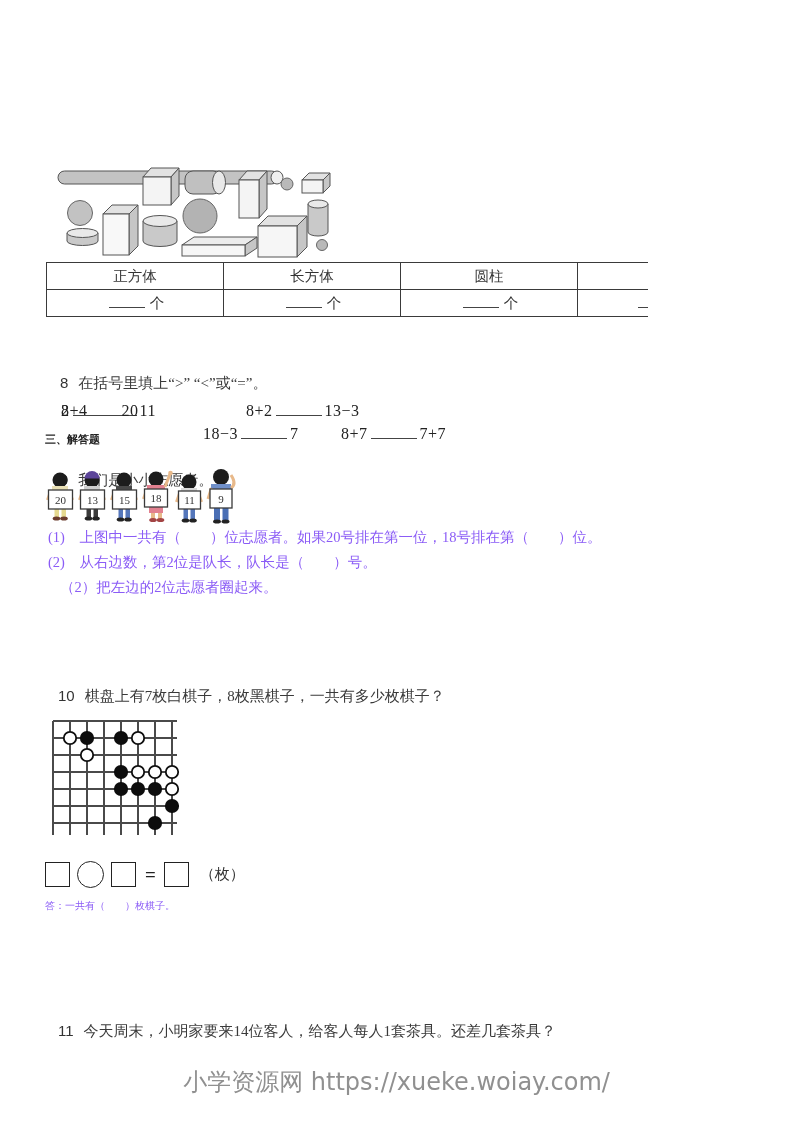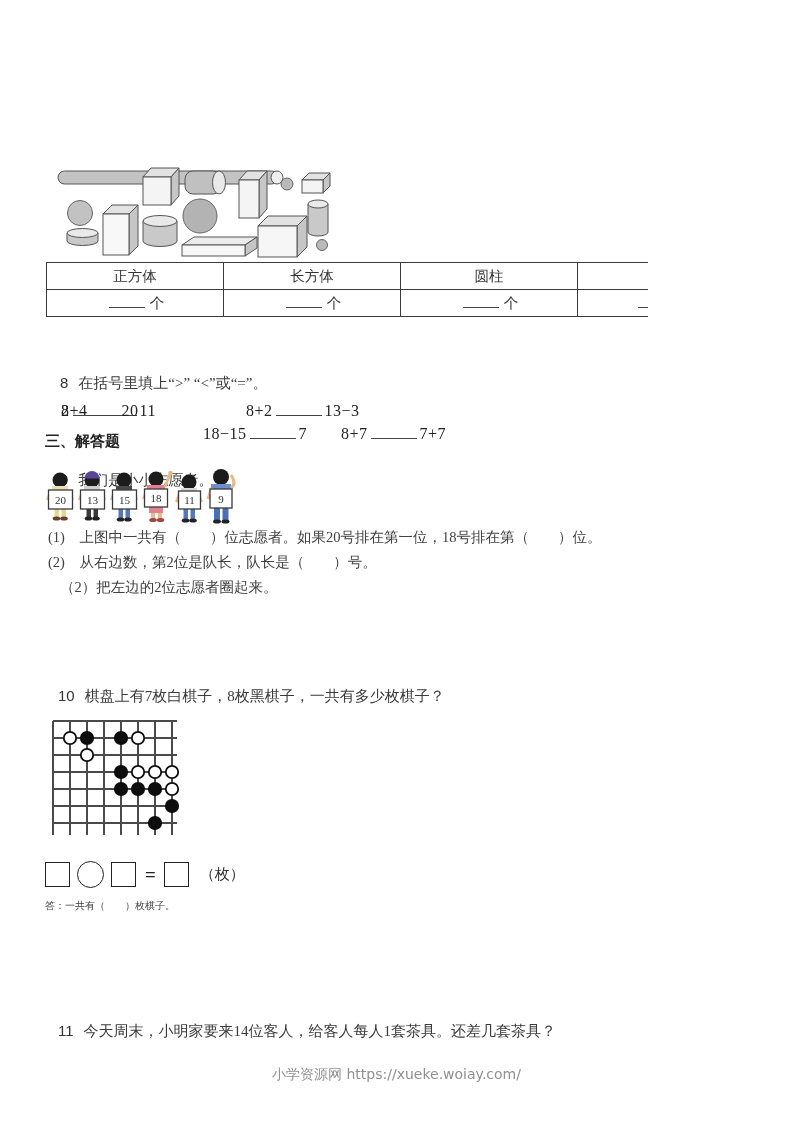--- a/index.html
+++ b/index.html
@@ -4,32 +4,32 @@
 <style>
   html,body{margin:0;padding:0;background:#fff;}
   .page{position:relative;width:641px;height:1122px;background:#ffffff;overflow:hidden;
         font-family:"Liberation Serif","DejaVu Serif",serif;color:#333;padding-left:7px;}
   .abs{position:absolute;white-space:pre-wrap;}
   .qline{font-size:15px;color:#3a3a3a;text-align:right;}
   .qnum{font-family:"Liberation Sans","DejaVu Sans",sans-serif;font-size:15px;color:#333;margin-right:10px;}
   .math{font-size:16px;color:#222;letter-spacing:.5px;}
   .blank{display:inline-block;width:46px;height:13px;border-bottom:1px solid #444;margin:0 3px;}
   .blank.sm{width:36px;margin-right:5px;}
-  .section-title{font-family:"Liberation Sans","DejaVu Sans",sans-serif;font-weight:bold;font-size:15px;color:#222;}
+  .section-title{font-family:"Liberation Sans","DejaVu Sans",sans-serif;font-weight:bold;font-size:11px;color:#222;}
   table.shape-table{border-collapse:collapse;table-layout:fixed;}
   table.shape-table td{border:1.5px solid #3a3a3a;text-align:center;vertical-align:middle;
         font-size:14.5px;color:#333;height:26px;padding:0;}
-  .sub{font-size:14.5px;color:#404040;}
+  .sub{font-size:14.5px;color:#8b5cf6;}
   .eq-row{display:flex;align-items:center;}
   .sq{display:inline-block;width:23px;height:23px;border:1.6px solid #222;background:#fff;margin-right:7px;}
   .ci{display:inline-block;width:25px;height:25px;border:1.6px solid #222;border-radius:50%;background:#fff;margin-right:7px;}
   .eqs{font-size:19px;color:#222;margin:0 8px 0 2px;font-weight:bold;}
   .unit{font-size:15px;color:#333;margin-left:4px;}
   .footer{width:793px;text-align:center;font-family:"DejaVu Sans","Liberation Sans",sans-serif;
-        font-size:14px;color:#909090;}
+        font-size:24px;color:#909090;}
   svg text{font-family:"Liberation Serif","DejaVu Serif",serif;}
 </style>
 </head>
 <body>
 
 <div class="page">
 
   <svg class="abs" style="left:50px;top:164px" width="295" height="94" viewBox="0 0 295 94">
 
     <g>
@@ -123,21 +123,21 @@
   <div class="abs math" style="left:43px;top:384px">
     <span>8+4</span><span class="blank"></span><span>11</span>
   </div>
   <div class="abs math" style="left:228px;top:384px">
     <span>8+2</span><span class="blank"></span><span>13−3</span>
   </div>
   <div class="abs math" style="left:43px;top:384px">
     <span>2</span><span class="blank"></span><span>20</span>
   </div>
   <div class="abs math" style="left:185px;top:407px">
-    <span>18−15</span><span class="blank"></span><span>7</span>
+    <span>18−3</span><span class="blank"></span><span>7</span>
   </div>
   <div class="abs math" style="left:323px;top:407px">
     <span>8+7</span><span class="blank"></span><span>7+7</span>
   </div>
 
   <div class="abs section-title" style="left:45px;top:432px">三、解答题</div>
 
   <div class="abs qline" style="left:45px;top:454px">
     <span class="qnum">9</span><span>我们是小小志愿者。</span>
   </div>

